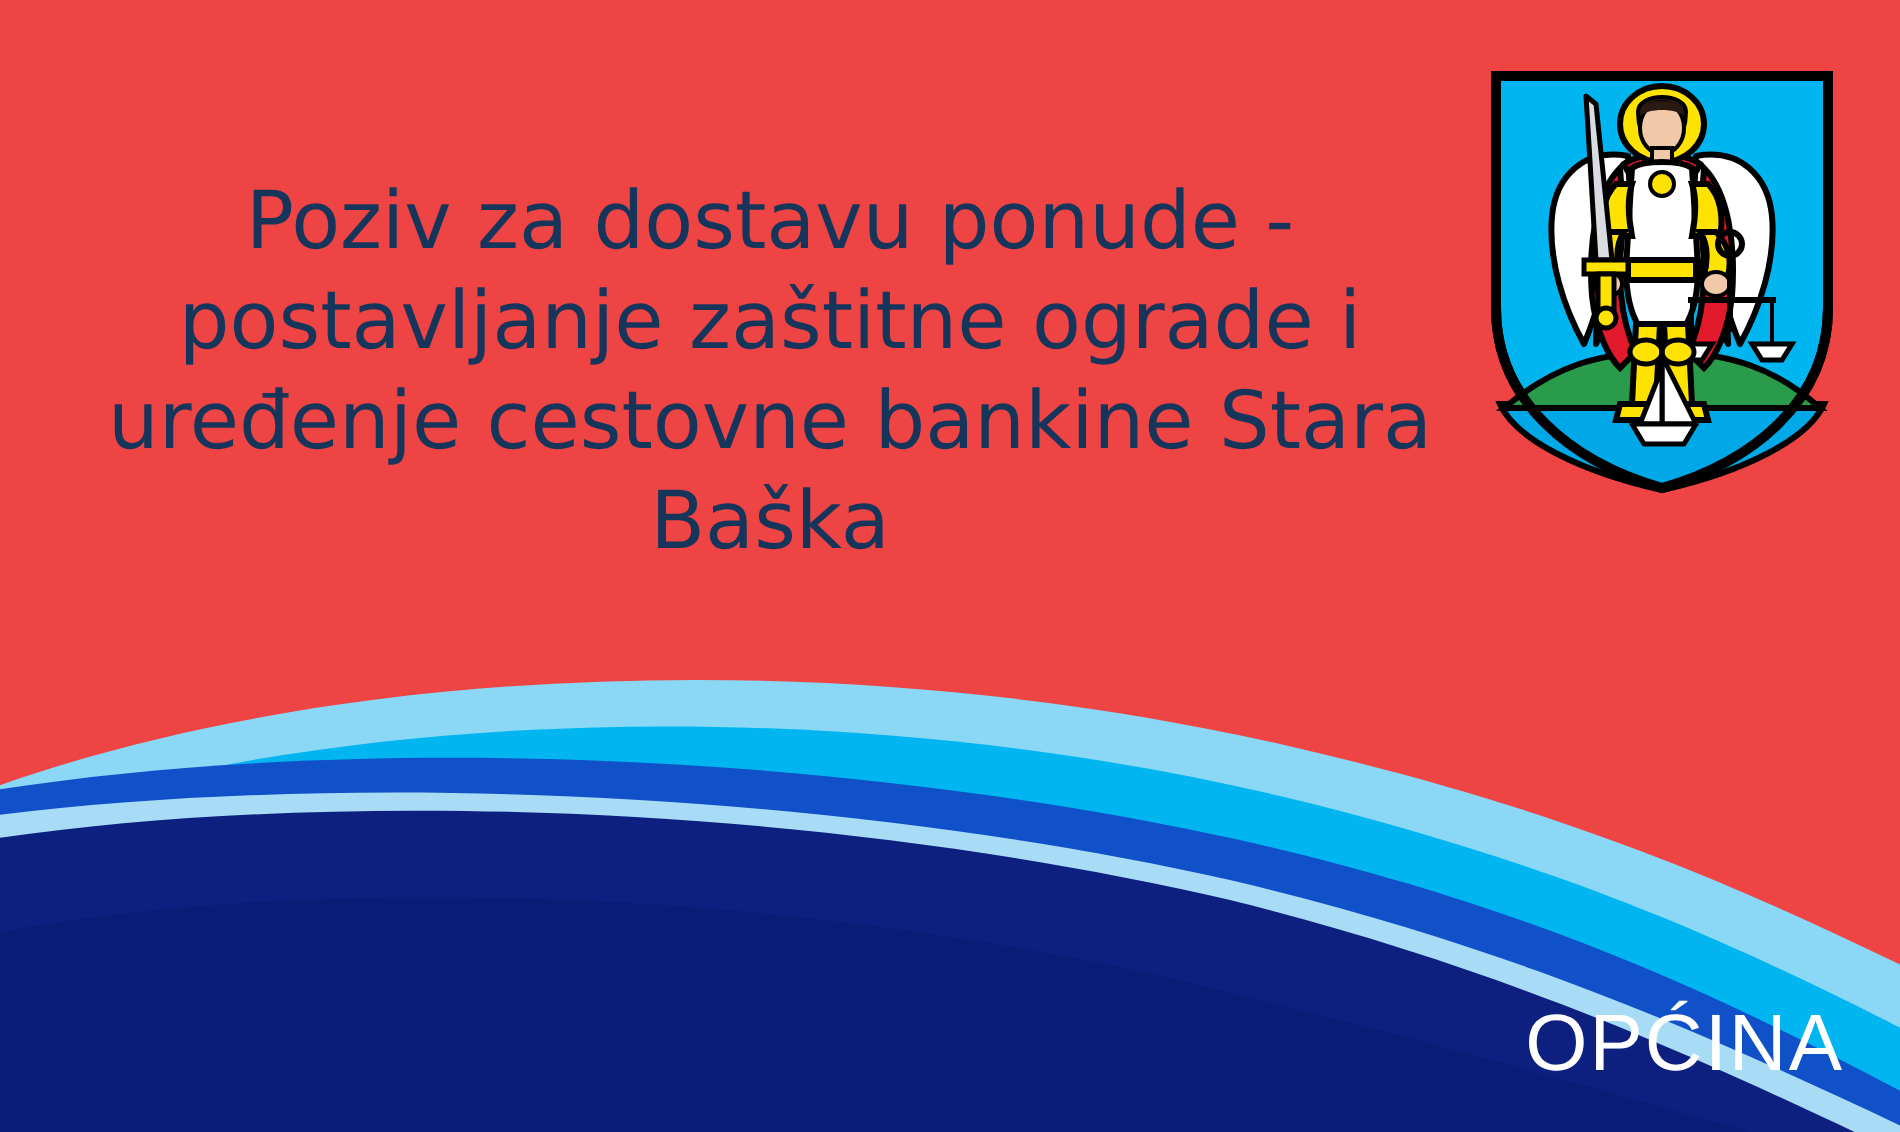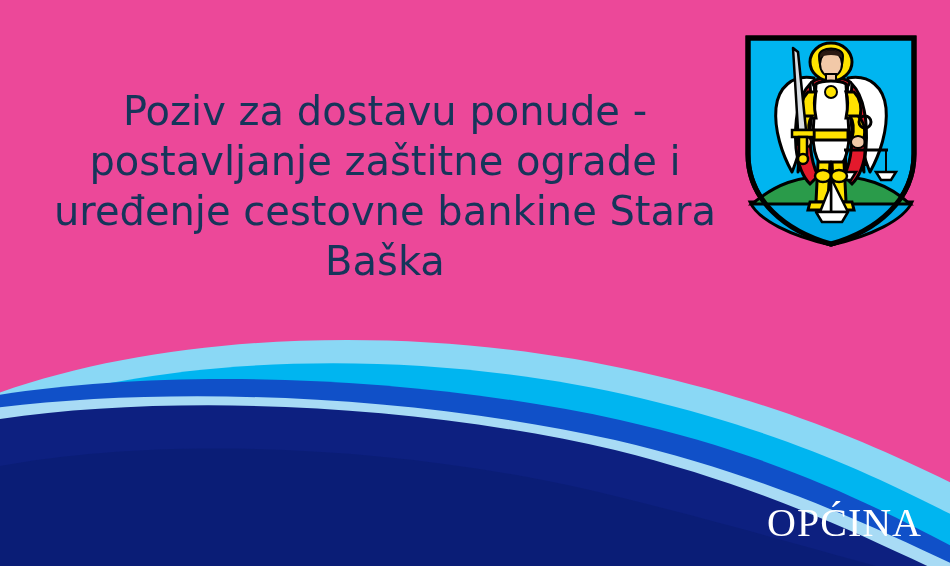--- a/index.html
+++ b/index.html
@@ -5,21 +5,21 @@
   html, body {
     margin: 0;
     padding: 0;
     background: #ffffff;
   }
   #banner {
     position: relative;
     width: 950px;
     height: 566px;
     overflow: hidden;
-    background: #ec4899;
+    background: #ef4444;
     font-family: "DejaVu Sans", sans-serif;
   }
 
   
   #waves {
     position: absolute;
     left: 0;
     top: 0;
     width: 950px;
     height: 566px;
@@ -51,21 +51,21 @@
   }
   #crest svg { display: block; width: 100%; height: 100%; }
 
   
   #wordmark {
     position: absolute;
     right: 28px;
     bottom: 24px;
     text-align: right;
     color: #ffffff;
-    font-family: Liberation Serif, serif;
+    font-family: Liberation Sans, sans-serif;
     font-weight: 400;
     line-height: 0.98;
     letter-spacing: 1px;
   }
   #wordmark .line1 { font-size: 40px; display: block; }
   #wordmark .line2 { font-size: 40px; display: block; }
 </style>
 </head>
 <body>
 

